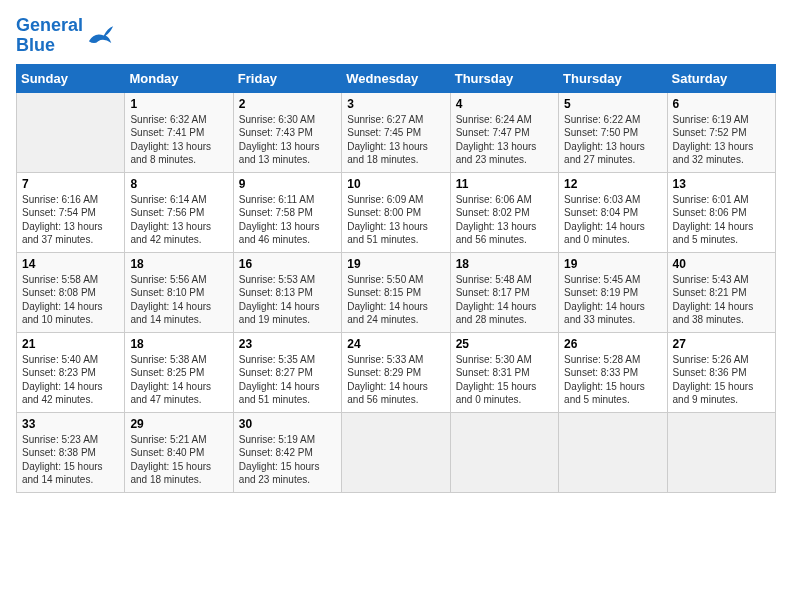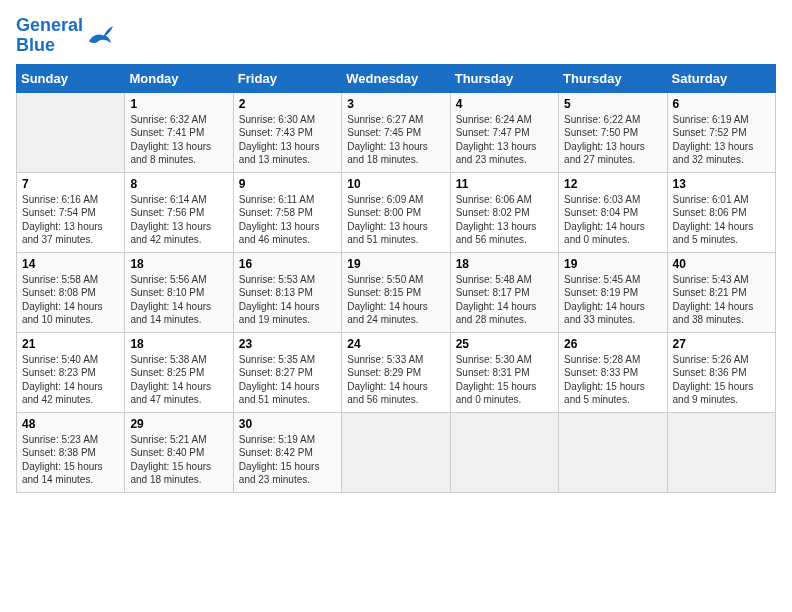--- a/index.html
+++ b/index.html
@@ -232,21 +232,21 @@
           <span class="day-number">26</span>
           <div class="day-info">Sunrise: 5:28 AM<br>Sunset: 8:33 PM<br>Daylight: 15 hours<br>and 5 minutes.</div>
         </td>
         <td>
           <span class="day-number">27</span>
           <div class="day-info">Sunrise: 5:26 AM<br>Sunset: 8:36 PM<br>Daylight: 15 hours<br>and 9 minutes.</div>
         </td>
       </tr>
       <tr>
         <td>
-          <span class="day-number">48</span>
+          <span class="day-number">33</span>
           <div class="day-info">Sunrise: 5:23 AM<br>Sunset: 8:38 PM<br>Daylight: 15 hours<br>and 14 minutes.</div>
         </td>
         <td>
           <span class="day-number">29</span>
           <div class="day-info">Sunrise: 5:21 AM<br>Sunset: 8:40 PM<br>Daylight: 15 hours<br>and 18 minutes.</div>
         </td>
         <td>
           <span class="day-number">30</span>
           <div class="day-info">Sunrise: 5:19 AM<br>Sunset: 8:42 PM<br>Daylight: 15 hours<br>and 23 minutes.</div>
         </td>

